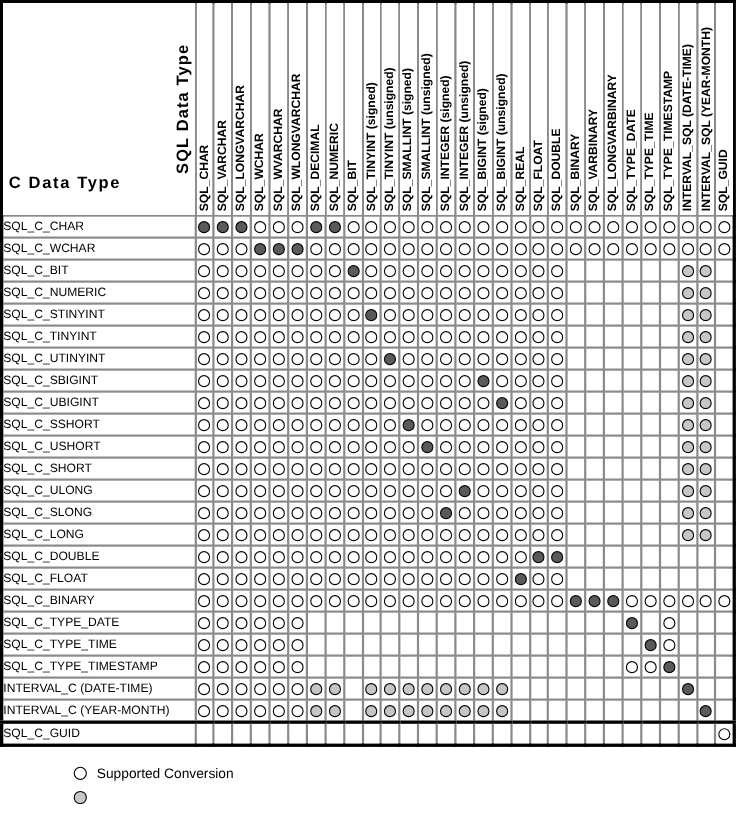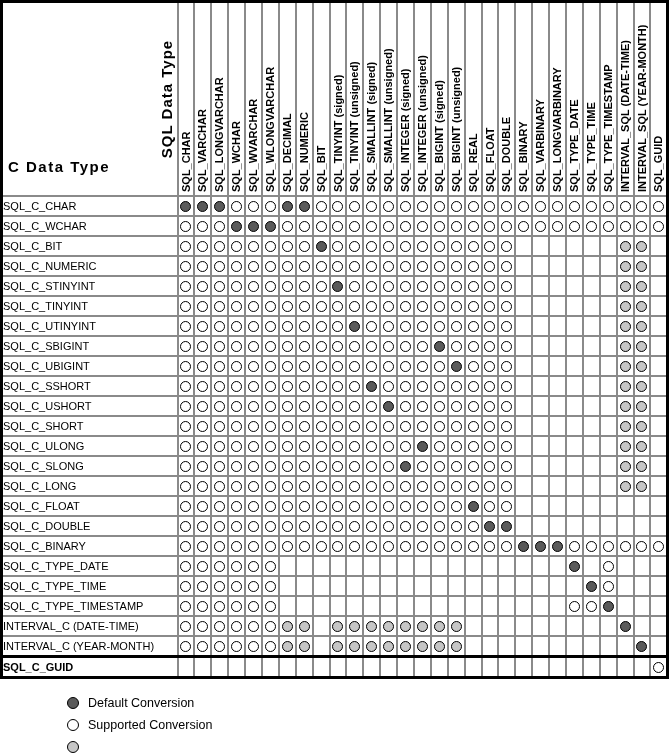--- a/index.html
+++ b/index.html
@@ -27,21 +27,21 @@
     font-size:15px; letter-spacing:1px;
   }
 
   td.rlabel {
     border-right:3px solid #3a3a3a; font-size:11px; text-align:left;
     vertical-align:middle; padding:0 0 0 4px; white-space:nowrap; overflow:hidden;
     height:18px;
     margin-left:12px;
   }
   td.cell { text-align:center; vertical-align:middle; height:18px; line-height:0; }
-  tr.last-row td { border-top:3px solid #000;font-weight:bold; }
+  tr.last-row td { border-top:3px solid #000; }
 
   .dot {
     display:inline-block; width:9px; height:9px; border:1px solid #000;
     border-radius:50%; background:#fff; vertical-align:middle;
   }
   .dot.D { background:#5a5a5a; }
   .dot.g { background:#c6c6c6; }
 
   .legend { margin:13px 0 0 67px; }
   .legend-item { display:flex; align-items:center; height:22px; }
@@ -656,20 +656,52 @@
           <td class="cell"></td>
           <td class="cell"></td>
           <td class="cell"></td>
           <td class="cell"></td>
           <td class="cell"></td>
           <td class="cell"><span class="dot g"></span></td>
           <td class="cell"><span class="dot g"></span></td>
           <td class="cell"></td>
         </tr>
         <tr>
+          <td class="rlabel">SQL_C_DOUBLE</td>
+          <td class="cell"><span class="dot o"></span></td>
+          <td class="cell"><span class="dot o"></span></td>
+          <td class="cell"><span class="dot o"></span></td>
+          <td class="cell"><span class="dot o"></span></td>
+          <td class="cell"><span class="dot o"></span></td>
+          <td class="cell"><span class="dot o"></span></td>
+          <td class="cell"><span class="dot o"></span></td>
+          <td class="cell"><span class="dot o"></span></td>
+          <td class="cell"><span class="dot o"></span></td>
+          <td class="cell"><span class="dot o"></span></td>
+          <td class="cell"><span class="dot o"></span></td>
+          <td class="cell"><span class="dot o"></span></td>
+          <td class="cell"><span class="dot o"></span></td>
+          <td class="cell"><span class="dot o"></span></td>
+          <td class="cell"><span class="dot o"></span></td>
+          <td class="cell"><span class="dot o"></span></td>
+          <td class="cell"><span class="dot o"></span></td>
+          <td class="cell"><span class="dot o"></span></td>
+          <td class="cell"><span class="dot D"></span></td>
+          <td class="cell"><span class="dot D"></span></td>
+          <td class="cell"></td>
+          <td class="cell"></td>
+          <td class="cell"></td>
+          <td class="cell"></td>
+          <td class="cell"></td>
+          <td class="cell"></td>
+          <td class="cell"></td>
+          <td class="cell"></td>
+          <td class="cell"></td>
+        </tr>
+        <tr>
           <td class="rlabel">SQL_C_FLOAT</td>
           <td class="cell"><span class="dot o"></span></td>
           <td class="cell"><span class="dot o"></span></td>
           <td class="cell"><span class="dot o"></span></td>
           <td class="cell"><span class="dot o"></span></td>
           <td class="cell"><span class="dot o"></span></td>
           <td class="cell"><span class="dot o"></span></td>
           <td class="cell"><span class="dot o"></span></td>
           <td class="cell"><span class="dot o"></span></td>
           <td class="cell"><span class="dot o"></span></td>
@@ -677,52 +709,20 @@
           <td class="cell"><span class="dot o"></span></td>
           <td class="cell"><span class="dot o"></span></td>
           <td class="cell"><span class="dot o"></span></td>
           <td class="cell"><span class="dot o"></span></td>
           <td class="cell"><span class="dot o"></span></td>
           <td class="cell"><span class="dot o"></span></td>
           <td class="cell"><span class="dot o"></span></td>
           <td class="cell"><span class="dot D"></span></td>
           <td class="cell"><span class="dot o"></span></td>
           <td class="cell"><span class="dot o"></span></td>
-          <td class="cell"></td>
-          <td class="cell"></td>
-          <td class="cell"></td>
-          <td class="cell"></td>
-          <td class="cell"></td>
-          <td class="cell"></td>
-          <td class="cell"></td>
-          <td class="cell"></td>
-          <td class="cell"></td>
-        </tr>
-        <tr>
-          <td class="rlabel">SQL_C_DOUBLE</td>
-          <td class="cell"><span class="dot o"></span></td>
-          <td class="cell"><span class="dot o"></span></td>
-          <td class="cell"><span class="dot o"></span></td>
-          <td class="cell"><span class="dot o"></span></td>
-          <td class="cell"><span class="dot o"></span></td>
-          <td class="cell"><span class="dot o"></span></td>
-          <td class="cell"><span class="dot o"></span></td>
-          <td class="cell"><span class="dot o"></span></td>
-          <td class="cell"><span class="dot o"></span></td>
-          <td class="cell"><span class="dot o"></span></td>
-          <td class="cell"><span class="dot o"></span></td>
-          <td class="cell"><span class="dot o"></span></td>
-          <td class="cell"><span class="dot o"></span></td>
-          <td class="cell"><span class="dot o"></span></td>
-          <td class="cell"><span class="dot o"></span></td>
-          <td class="cell"><span class="dot o"></span></td>
-          <td class="cell"><span class="dot o"></span></td>
-          <td class="cell"><span class="dot o"></span></td>
-          <td class="cell"><span class="dot D"></span></td>
-          <td class="cell"><span class="dot D"></span></td>
           <td class="cell"></td>
           <td class="cell"></td>
           <td class="cell"></td>
           <td class="cell"></td>
           <td class="cell"></td>
           <td class="cell"></td>
           <td class="cell"></td>
           <td class="cell"></td>
           <td class="cell"></td>
         </tr>
@@ -947,24 +947,20 @@
           <td class="cell"></td>
           <td class="cell"></td>
           <td class="cell"></td>
           <td class="cell"></td>
           <td class="cell"><span class="dot o"></span></td>
         </tr>
       </tbody>
   </table>
 
   <div class="legend">
-    <div class="legend-item">
-      <span class="dot D"></span>
-      <span class="legend-label">Default Conversion</span>
-    </div>
     <div class="legend-item">
       <span class="dot o"></span>
       <span class="legend-label">Supported Conversion</span>
     </div>
     <div class="legend-item">
       <span class="dot g"></span>
     </div>
   </div>
 
 </div>

